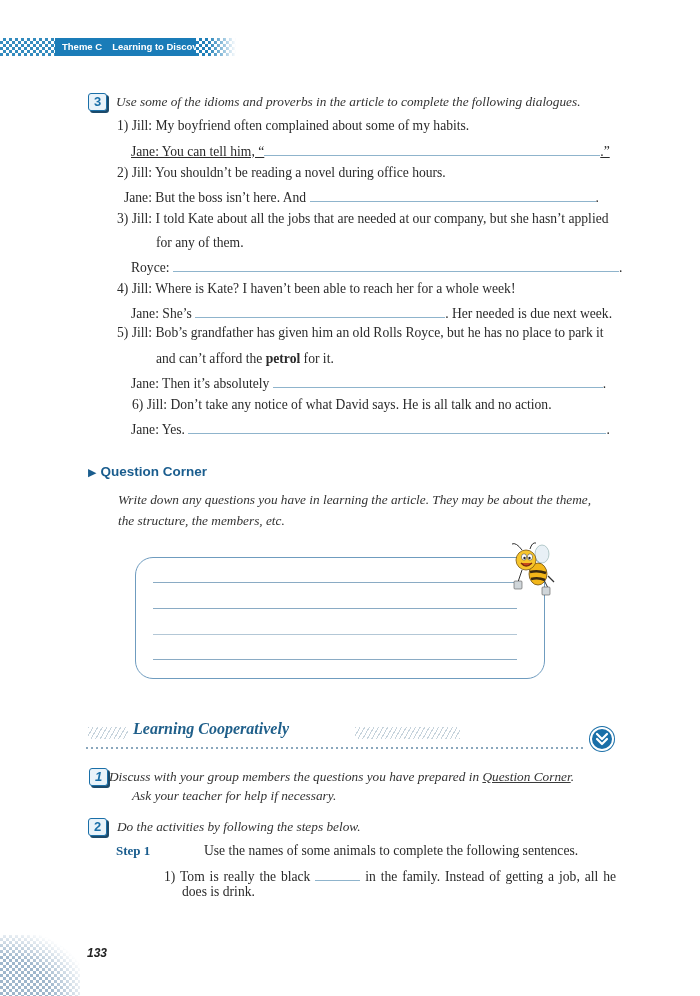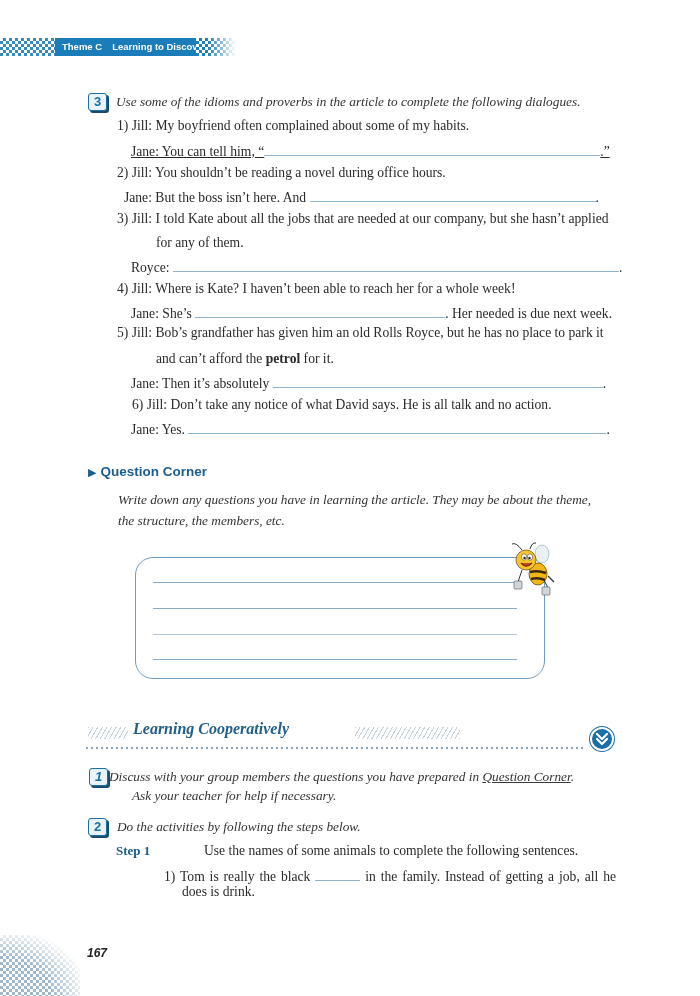--- a/index.html
+++ b/index.html
@@ -168,13 +168,13 @@
 <div class="instr" style="left:117px;top:819px;text-align:right;">Do the activities by following the steps below.</div>
 
 <div class="step" style="left:116px;top:843px;">Step 1</div>
 <div class="line" style="left:176px;top:843px;margin-left:28px;">Use the names of some animals to complete the following sentences.</div>
 <div class="line" style="left:164px;top:867px;word-spacing:1.5px;">
   <span>1) Tom is really the black</span> <span class="blank" style="width:45px;"></span> <span>in the family. Instead of getting a job, all he</span>
 </div>
 <div class="line" style="left:182px;top:884px;">does is drink.</div>
 
 <div class="footer-pix"></div>
-<div class="page-num">167</div>
+<div class="page-num">133</div>
 
 </body></html>

